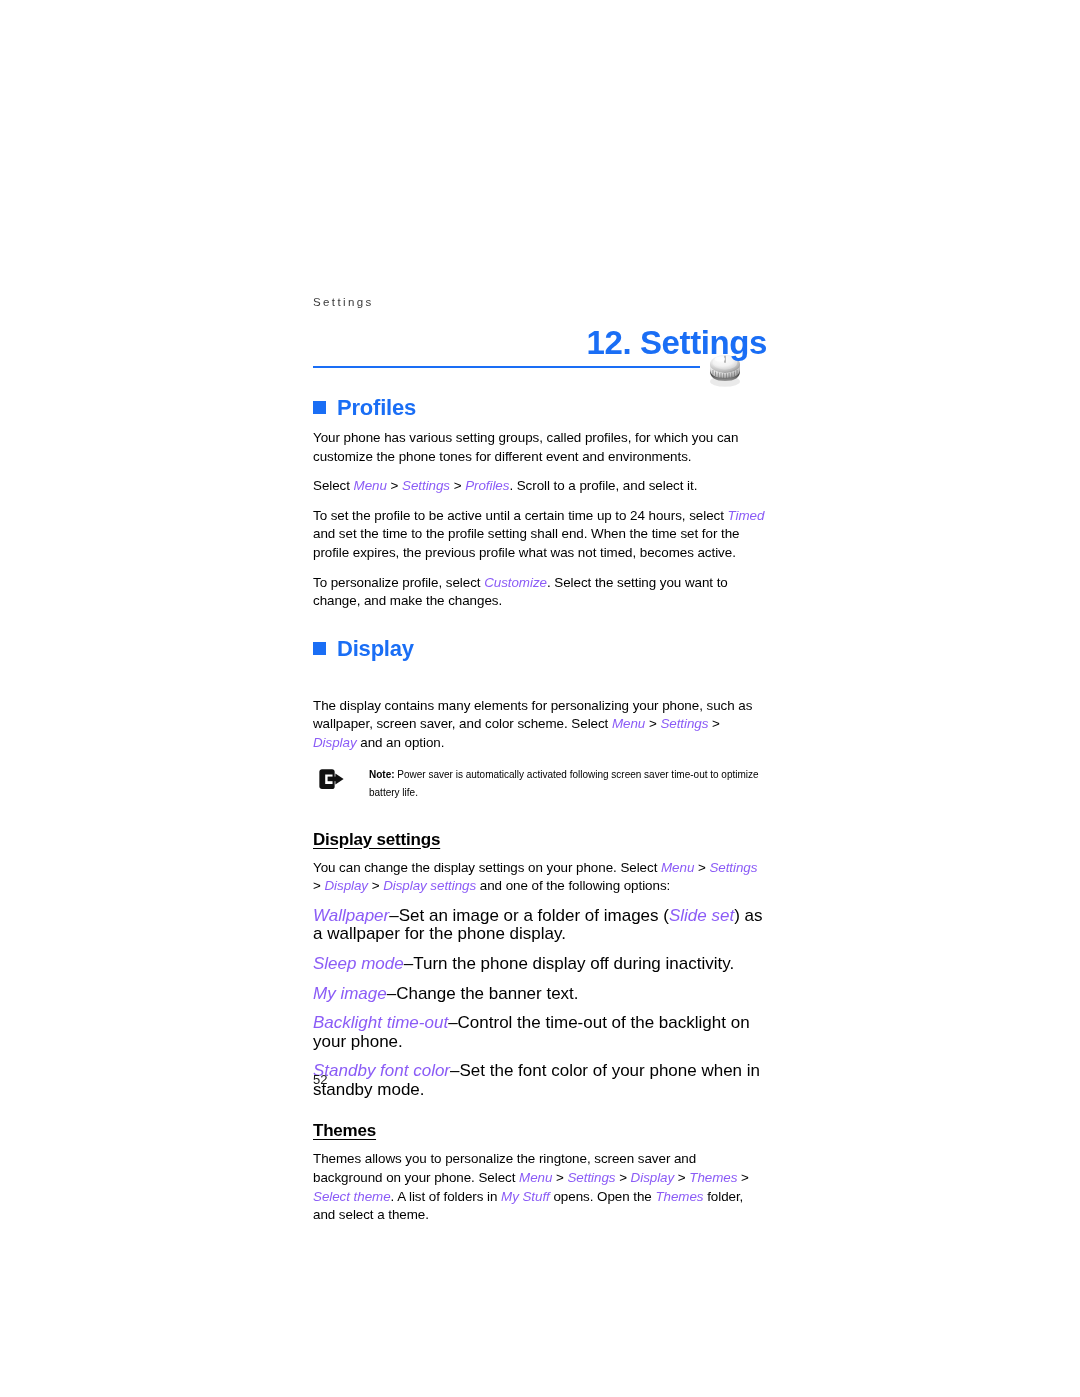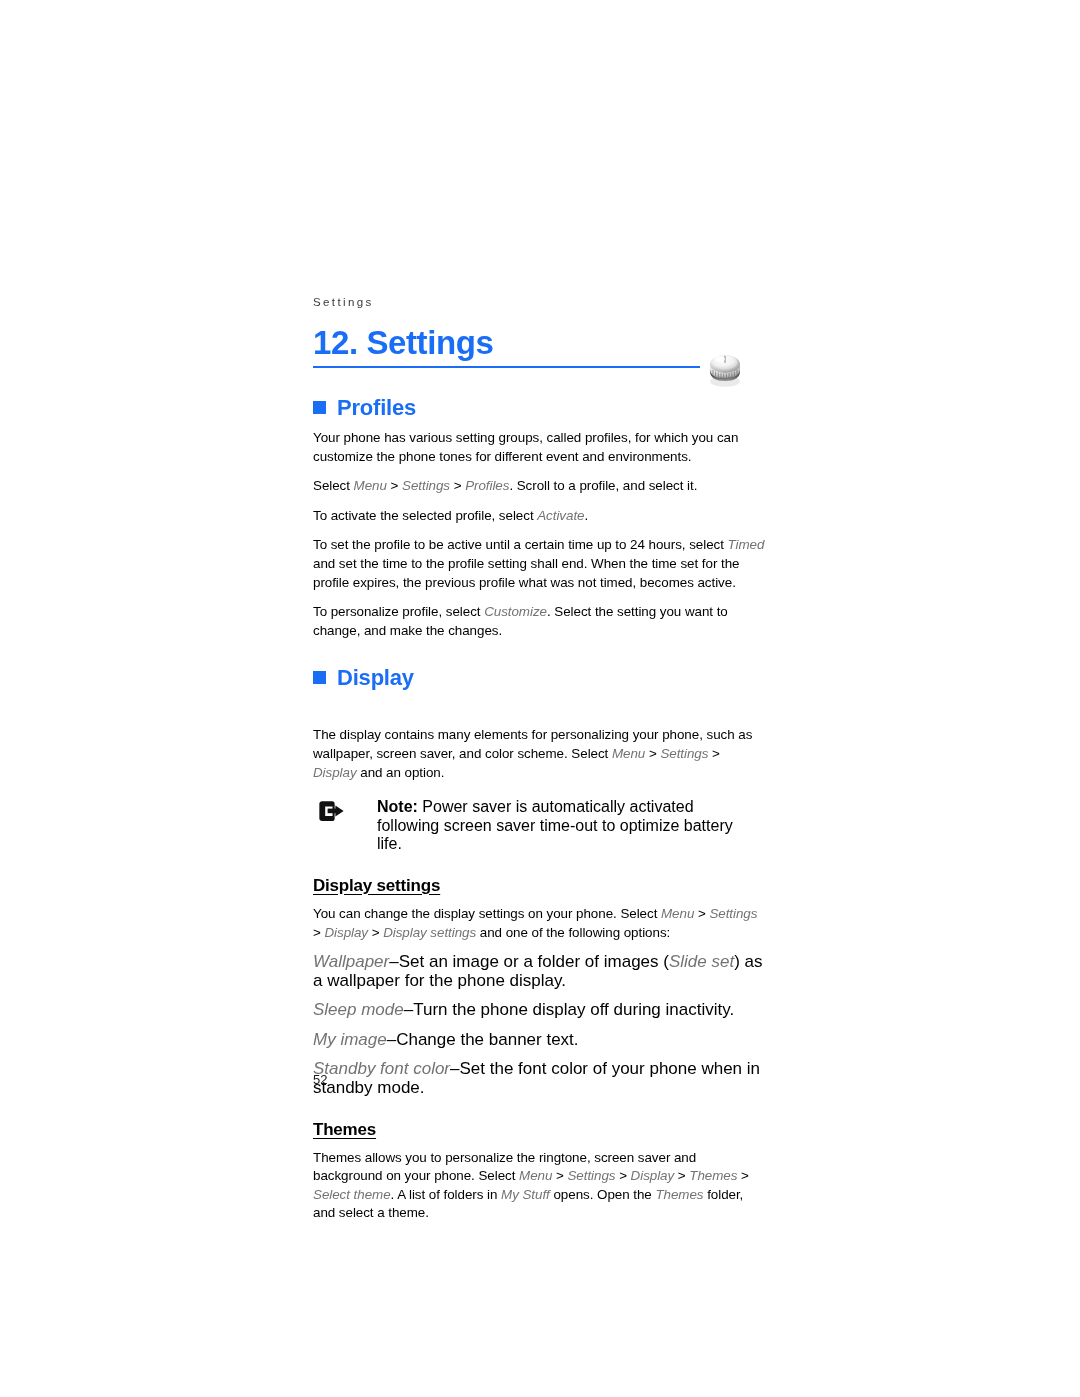--- a/index.html
+++ b/index.html
@@ -47,20 +47,21 @@
     position: relative;
     height: 46px;
   }
   .chapter-title {
     font-size: 33px;
     font-weight: 700;
     color: #1a6ef5;
     letter-spacing: -0.4px;
     line-height: 38px;
     white-space: nowrap;
+    text-align: right;
   }
   .title-rule {
     position: absolute;
     left: 0;
     top: 42px;
     width: 387px;
     height: 2px;
     background: #1a6ef5;
   }
 
@@ -116,21 +117,21 @@
     line-height: 18.6px;
     margin: 0 0 11px 0;
     color: #000;
     letter-spacing: -0.05px;
   }
   p.tight {
     margin-bottom: 10px;
     margin-top: 36px;
   }
   .ui {
-    color: #737373;
+    color: #8b5cf6;
     font-style: italic;
   }
   .sep {
     color: #000;
     font-style: normal;
   }
 
   
   .note-block {
     position: relative;
@@ -139,23 +140,23 @@
     min-height: 42px;
   }
   .note-icon {
     position: absolute;
     left: 6px;
     top: 1px;
     width: 26px;
     height: 24px;
   }
   .note-text {
-    font-size: 16px;
+    font-size: 10px;
     line-height: 18.6px;
-    margin: 16px;
+    margin: 8px;
   }
   .note-label {
     font-weight: 700;
   }
 
   
   .opt-line {
     font-size: 17px;
     line-height: 18.6px;
     margin: 0 0 11px 0;
@@ -229,21 +230,20 @@
 
     <div class="section-head">
       <span class="sq-bullet"></span>
       <span class="section-head-label">Profiles</span>
     </div>
 
     <p class="para">Your phone has various setting groups, called profiles, for which you can customize the phone tones for different event and environments.</p>
 
     <p class="para"><span>Select </span><span class="ui">Menu</span><span class="sep"> &gt; </span><span class="ui">Settings</span><span class="sep"> &gt; </span><span class="ui">Profiles</span><span>. Scroll to a profile, and select it.</span></p>
 
-    <p class="para"><span>To activate the selected profile, select </span><span class="ui">Activate</span><span>.</span></p>
 
     <p class="para"><span>To set the profile to be active until a certain time up to 24 hours, select </span><span class="ui">Timed</span><span> and set the time to the profile setting shall end. When the time set for the profile expires, the previous profile what was not timed, becomes active.</span></p>
 
     <p class="para"><span>To personalize profile, select </span><span class="ui">Customize</span><span>. Select the setting you want to change, and make the changes.</span></p>
 
     <div class="section-head">
       <span class="sq-bullet"></span>
       <span class="section-head-label">Display</span>
     </div>
 
@@ -265,20 +265,21 @@
 
     <p class="para"><span>You can change the display settings on your phone. Select </span><span class="ui">Menu</span><span class="sep"> &gt; </span><span class="ui">Settings</span><span class="sep"> &gt; </span><span class="ui">Display</span><span class="sep"> &gt; </span><span class="ui">Display settings</span><span> and one of the following options:</span></p>
 
     <p class="opt-line"><span class="ui">Wallpaper</span><span>–</span><span>Set an image or a folder of images (</span><span class="ui">Slide set</span><span>) as a wallpaper for the phone display.</span></p>
 
 
     <p class="opt-line"><span class="ui">Sleep mode</span><span>–</span><span>Turn the phone display off during inactivity.</span></p>
 
     <p class="opt-line"><span class="ui">My image</span><span>–</span><span>Change the banner text.</span></p>
 
+    <p class="opt-line"><span class="ui">Backlight time-out</span><span>–</span><span>Control the time-out of the backlight on your phone.</span></p>
 
     <p class="opt-line"><span class="ui">Standby font color</span><span>–</span><span>Set the font color of your phone when in standby mode.</span></p>
 
     <div class="sub-head">Themes</div>
 
     <p class="para"><span>Themes allows you to personalize the ringtone, screen saver and background on your phone. Select </span><span class="ui">Menu</span><span class="sep"> &gt; </span><span class="ui">Settings</span><span class="sep"> &gt; </span><span class="ui">Display</span><span class="sep"> &gt; </span><span class="ui">Themes</span><span class="sep"> &gt; </span><span class="ui">Select theme</span><span>. A list of folders in </span><span class="ui">My Stuff</span><span> opens. Open the </span><span class="ui">Themes</span><span> folder, and select a theme.</span></p>
 
   </div>
 
   <div class="folio">52</div>

